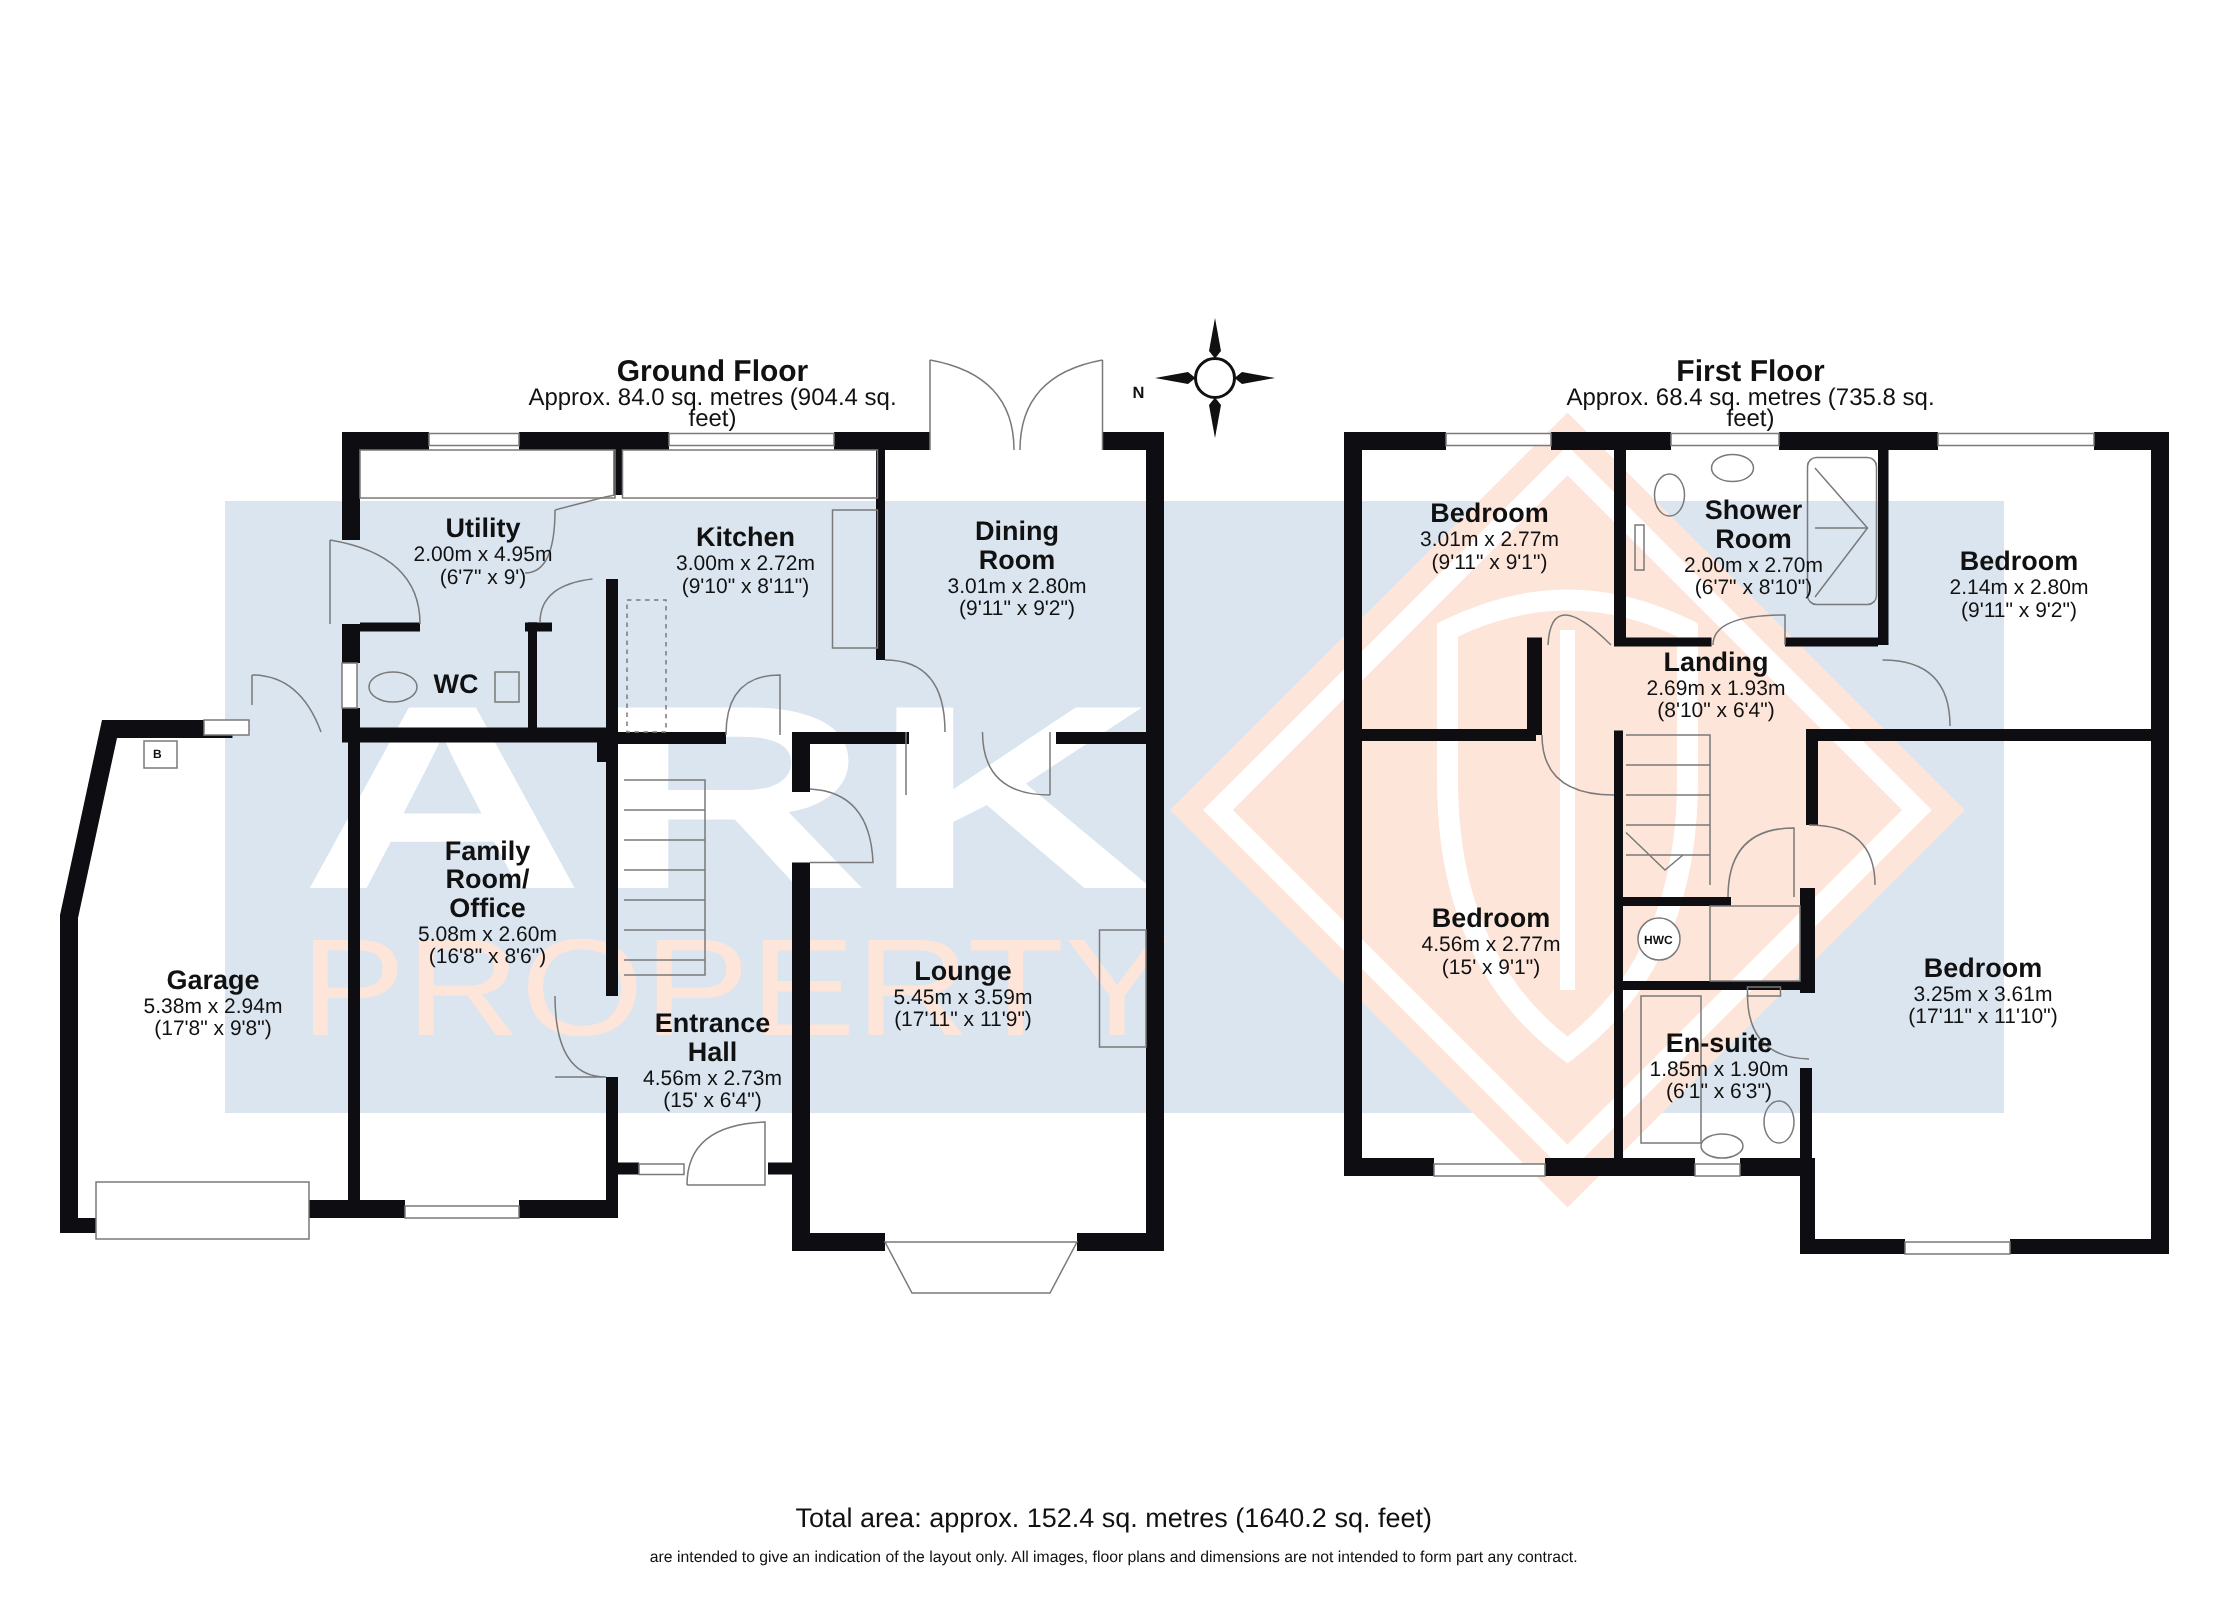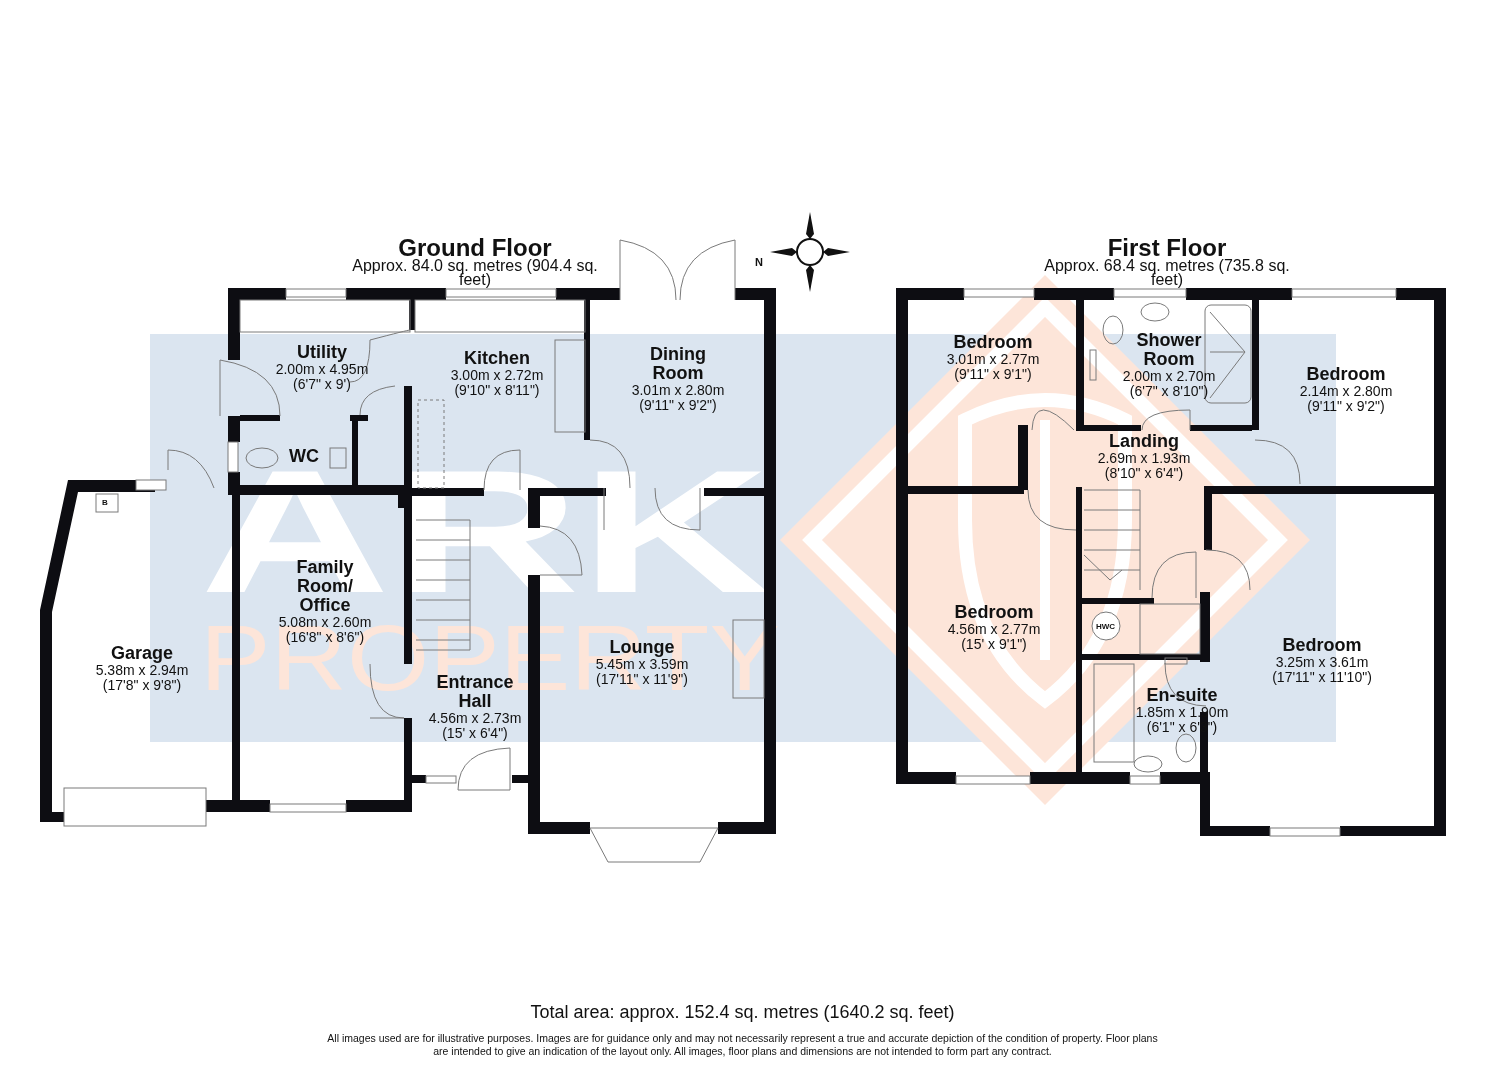--- a/index.html
+++ b/index.html
@@ -1,19 +1,19 @@
 <!DOCTYPE html>
 <html><head>
 <meta charset="utf-8">
 <style>
   html, body { margin:0; padding:0; background:#ffffff; }
   body { width:1485px; height:1080px; position:relative; overflow:hidden; font-family:"Liberation Sans", sans-serif; color:#111; }
   svg.plan { position:absolute; left:0; top:0; }
   .floor-title { position:absolute; text-align:center; }
-  .floor-title .t { font-weight:bold; font-size:24px; line-height:22px; display:block; }
+  .floor-title .t { font-weight:bold; font-size:20px; line-height:22px; display:block; }
   .floor-title .s { font-size:16px; line-height:14px; display:block; }
   .room { position:absolute; text-align:center; transform:translateX(-50%); white-space:nowrap; }
   .room .n { font-weight:bold; font-size:18px; line-height:19px; display:block; }
   .room .m { font-size:14px; line-height:15px; display:block; }
   .room .f { font-size:14px; line-height:15px; display:block; }
   .total { position:absolute; left:0; width:1485px; top:1002px; text-align:center; font-size:18px; }
   .disclaimer { position:absolute; left:270px; width:945px; top:1032px; text-align:center; font-size:10.5px; line-height:13px; }
   .compass-n { position:absolute; font-weight:bold; font-size:11px; }
   .small-label { position:absolute; font-size:8px; font-weight:bold; }
 </style>
@@ -264,29 +264,28 @@
 <div class="room" style="left:1144px; top:432px;">
   <span class="n">Landing</span>
   <span class="m">2.69m x 1.93m</span>
   <span class="f">(8'10" x 6'4")</span>
 </div>
 <div class="room" style="left:994px; top:603px;">
   <span class="n">Bedroom</span>
   <span class="m">4.56m x 2.77m</span>
   <span class="f">(15' x 9'1")</span>
 </div>
-<div class="room" style="left:1146px; top:686px;margin-left:36px;">
+<div class="room" style="left:1146px; top:686px;">
   <span class="n">En-suite</span>
   <span class="m">1.85m x 1.90m</span>
   <span class="f">(6'1" x 6'3")</span>
 </div>
 <div class="room" style="left:1322px; top:636px;">
   <span class="n">Bedroom</span>
   <span class="m">3.25m x 3.61m</span>
   <span class="f">(17'11" x 11'10")</span>
 </div>
 <div class="small-label" style="left:1096px; top:622px;">HWC</div>
 
 <div class="total">Total area: approx. 152.4 sq. metres (1640.2 sq. feet)</div>
 <div class="disclaimer">
-  <div>All images used are for illustrative purposes. Images are for guidance only and may not necessarily represent a true and accurate depiction of the condition of property. Floor plans</div>
   <div>are intended to give an indication of the layout only. All images, floor plans and dimensions are not intended to form part any contract.</div>
 </div>
 
 </body></html>

